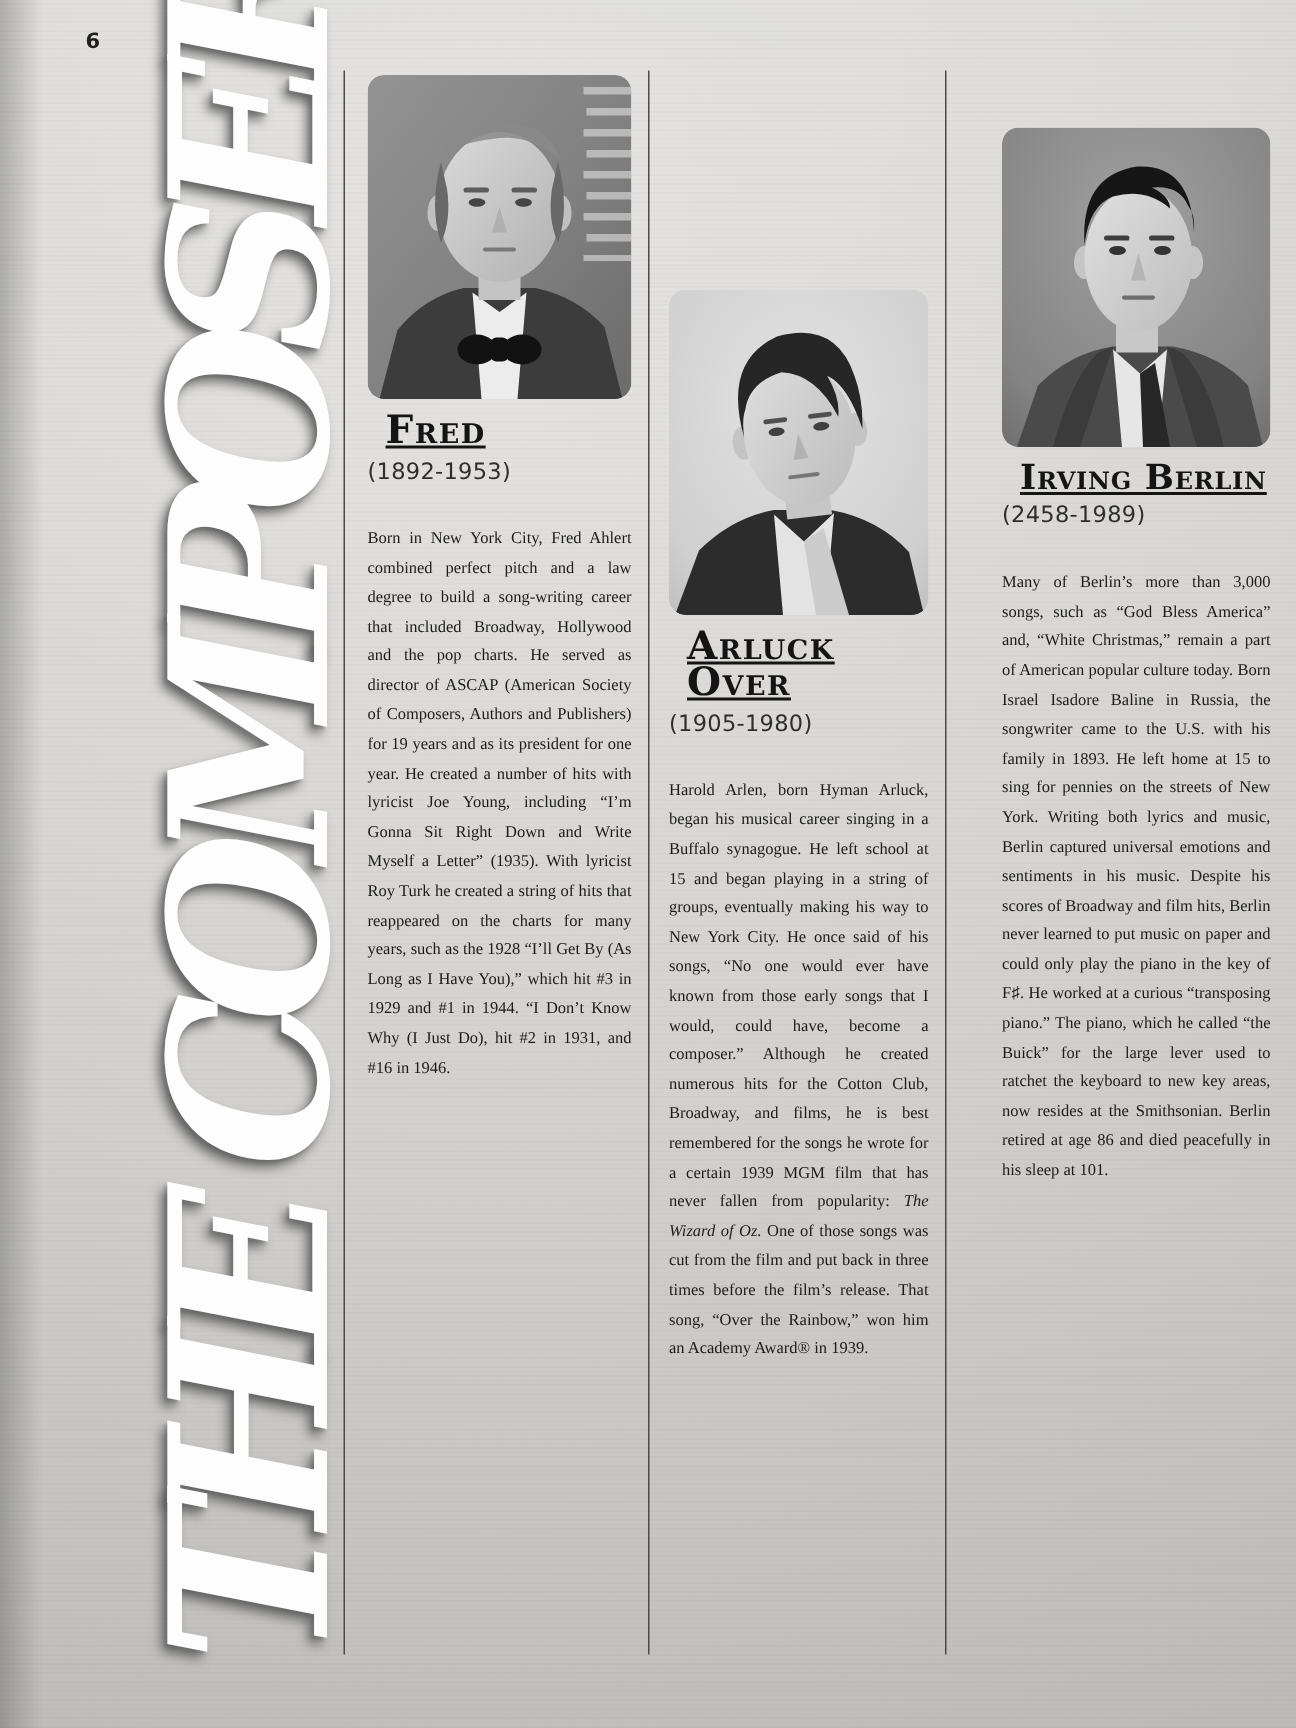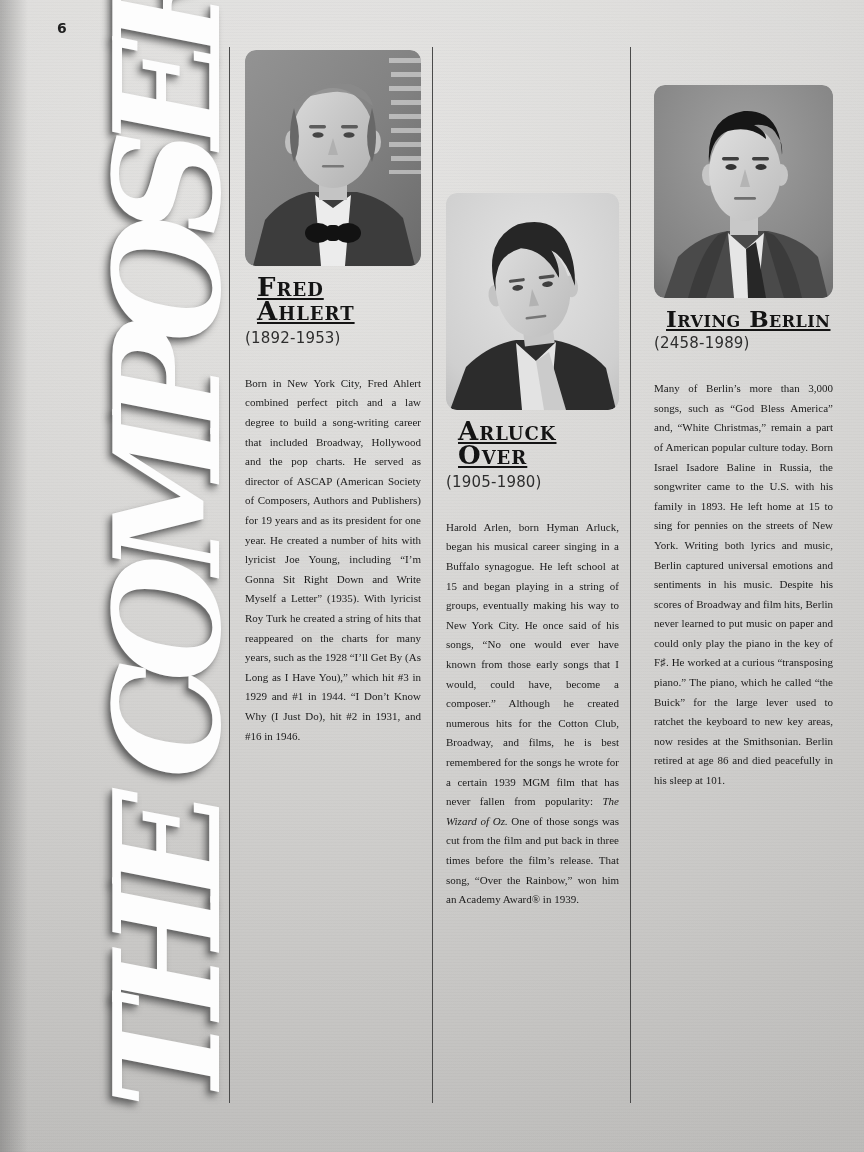--- a/index.html
+++ b/index.html
@@ -39,21 +39,21 @@
     position: absolute; top: 47px; width: 1px; height: 1056px;
     background: #4a4a4a;
   }
   .divider.d1 { left: 229px; }
   .divider.d2 { left: 432px; }
   .divider.d3 { left: 630px; }
 
   .col { position: absolute; }
   .col.c1 { left: 245px; top: 50px; width: 176px; }
   .col.c2 { left: 446px; top: 193px; width: 173px; }
-  .col.c3 { left: 654px; top: 85px; width: 179px; }
+  .col.c3 { left: 668px; top: 85px; width: 179px; }
 
   .photo { border-radius: 11px; overflow: hidden; line-height: 0; }
   .photo svg { display: block; }
 
   .composer-name {
     margin: 10px 0 0 12px;
     font-family: "DejaVu Serif", serif;
     font-weight: bold; font-variant: small-caps;
     font-size: 26px; line-height: 0.92;
     letter-spacing: 1px; color: #141414; text-decoration: underline;
@@ -135,21 +135,20 @@
           <g fill="#121212">
             <ellipse cx="73" cy="183" rx="13" ry="10"></ellipse>
             <ellipse cx="103" cy="183" rx="13" ry="10"></ellipse>
             <rect x="82" y="175" width="12" height="16" rx="4"></rect>
           </g>
         </g>
       </svg>
     </div>
     <h2 class="composer-name">
       <span>Fred</span>
-      <span>Ahlert</span>
     </h2>
     <div class="composer-years">(1892-1953)</div>
     <p class="composer-bio"><span>Born in New York City, Fred Ahlert combined perfect pitch and a law degree to build a song-writing career that included Broadway, Hollywood and the pop charts. He served as director of ASCAP (American Society of Composers, Authors and Publishers) for 19 years and as its president for one year. He created a number of hits with lyricist Joe Young, including “I’m Gonna Sit Right Down and Write Myself a Letter” (1935). With lyricist Roy Turk he created a string of hits that reappeared on the charts for many years, such as the 1928 “I’ll Get By (As Long as I Have You),” which hit #3 in 1929 and #1 in 1944. “I Don’t Know Why (I Just Do), hit #2 in 1931, and #16 in 1946.</span></p>
   </section>
 
   <section class="col c2">
     <div class="photo" title="Black-and-white portrait of Harold Arlen, man with dark wavy hair in dark suit with light tie">
       <svg viewBox="0 0 173 217" width="173" height="217">
         <defs>
           <clipPath id="clipB">

